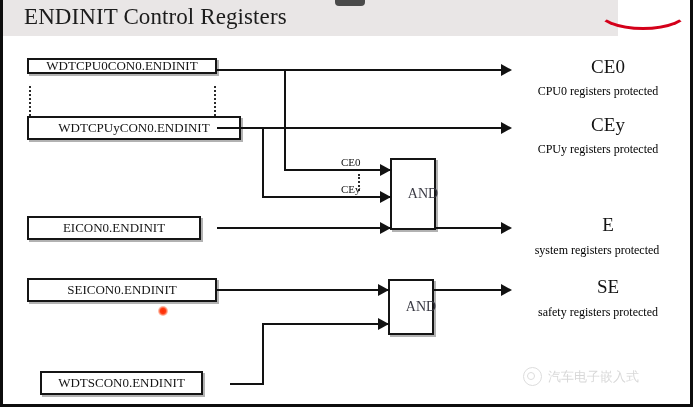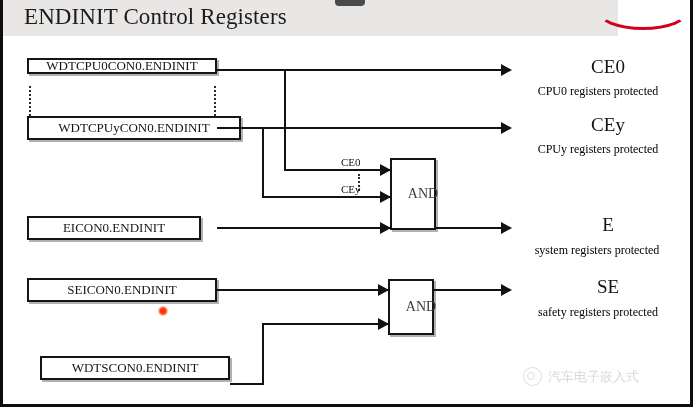--- a/index.html
+++ b/index.html
@@ -232,21 +232,21 @@
     </div>
 
     <div class="reg-box" style="left:24px; top:180px; width:174px; height:24px;">
       <span>EICON0.ENDINIT</span>
     </div>
 
     <div class="reg-box" style="left:24px; top:242px; width:190px; height:24px;">
       <span>SEICON0.ENDINIT</span>
     </div>
 
-    <div class="reg-box" style="left:37px; top:320px; width:190px; height:24px;">
+    <div class="reg-box" style="left:37px; top:335px; width:163px; height:24px;">
       <span>WDTSCON0.ENDINIT</span>
     </div>
 
     <div class="gate-box" style="left:387px; top:122px; width:46px; height:72px;">
       <span>AND</span>
     </div>
 
     <div class="gate-box" style="left:385px; top:243px; width:46px; height:56px;">
       <span>AND</span>
     </div>

